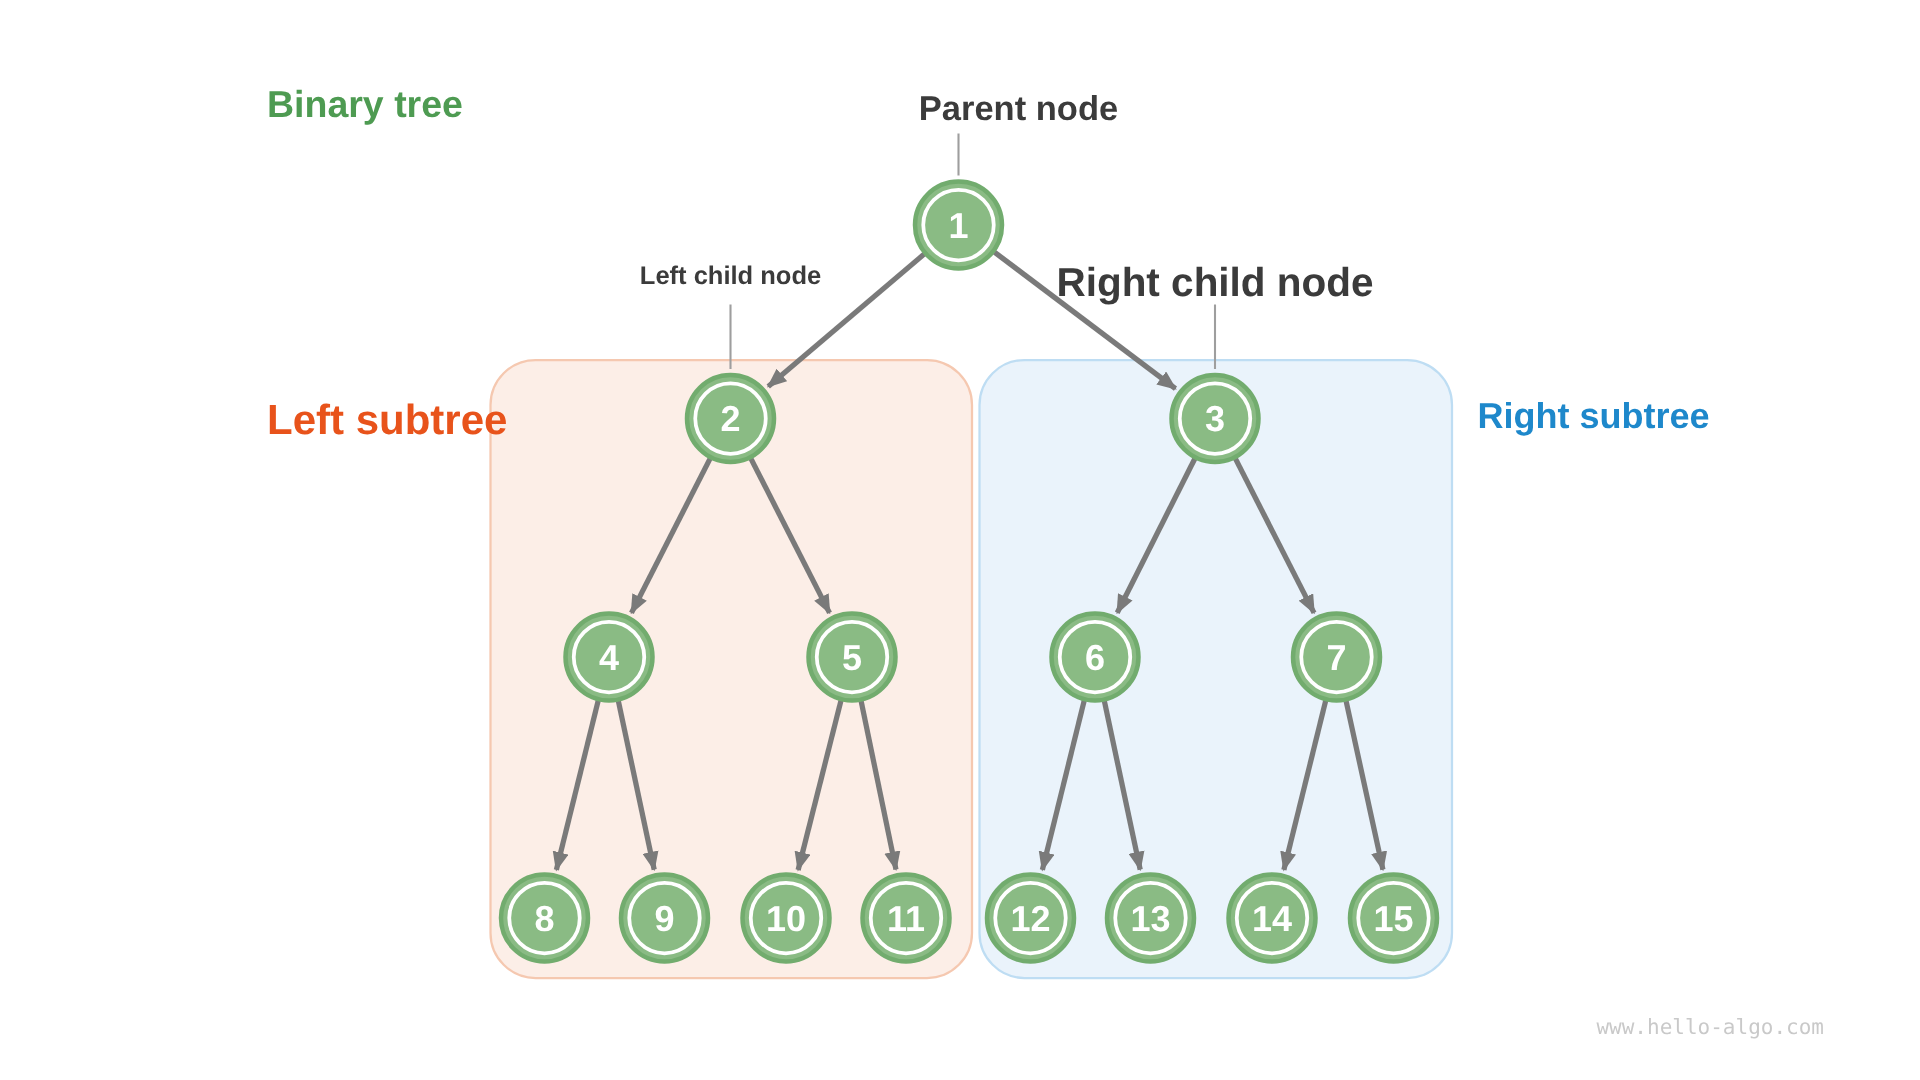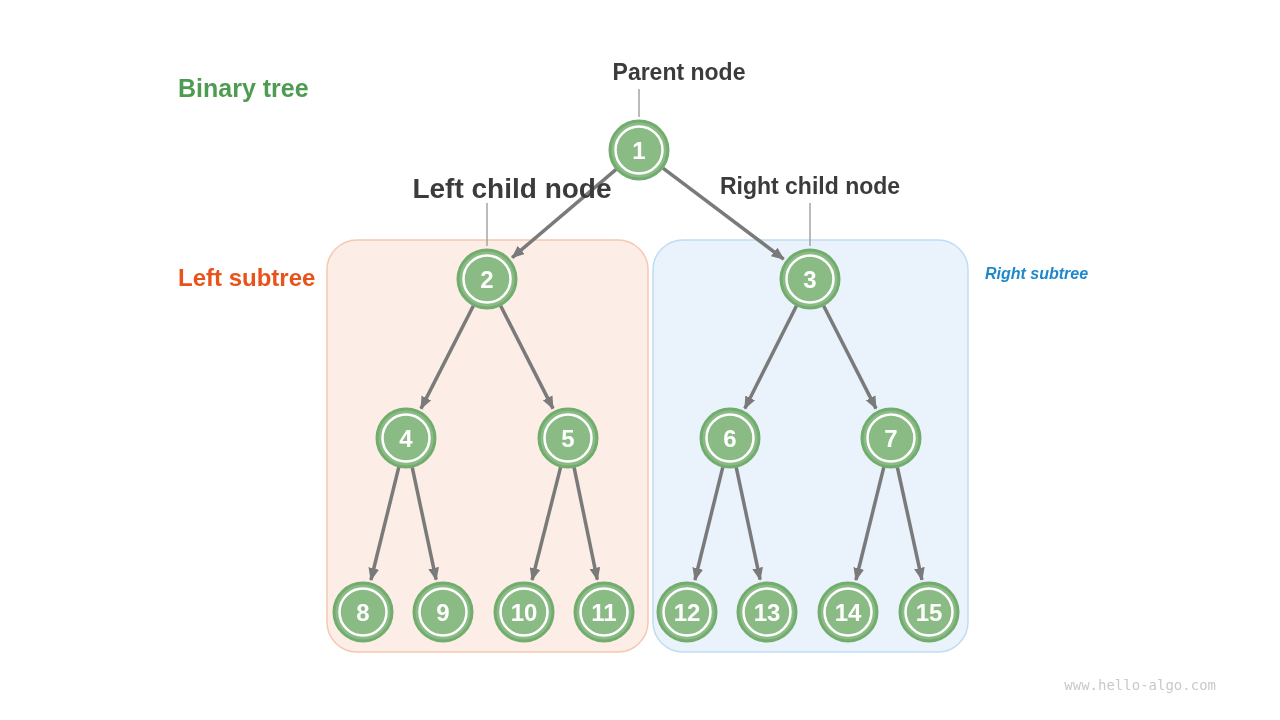--- a/index.html
+++ b/index.html
@@ -20,26 +20,26 @@
     left: 0;
     top: 0;
   }
   .lbl {
     position: absolute;
     white-space: nowrap;
     font-weight: bold;
     line-height: 1;
   }
   .lbl.centered { transform: translateX(-50%); }
-  .title-lbl       { left: 178px; top: 76px;  font-size: 25px; color: #4E9B52; }
+  .title-lbl       { left: 178px; top: 58px;  font-size: 25px; color: #4E9B52; }
   .parent-lbl      { left: 639px; top: 61px;  font-size: 23px; color: #3B3B3B; margin-left: 40px; }
-  .left-child-lbl  { left: 487px; top: 175px; font-size: 28px; color: #3B3B3B; margin-left: 25px; }
-  .right-child-lbl { left: 810px; top: 175px; font-size: 23px; color: #3B3B3B; }
-  .left-sub-lbl    { left: 178px; top: 266px; font-size: 24px; color: #E8531B; }
-  .right-sub-lbl   { left: 985px; top: 266px; font-size: 16px; color: #1E88CB; font-style: italic; }
+  .left-child-lbl  { left: 487px; top: 175px; font-size: 17px; color: #3B3B3B; }
+  .right-child-lbl { left: 810px; top: 175px; font-size: 27px; color: #3B3B3B; }
+  .left-sub-lbl    { left: 178px; top: 266px; font-size: 28px; color: #E8531B; }
+  .right-sub-lbl   { left: 985px; top: 266px; font-size: 24px; color: #1E88CB; }
   .watermark {
     position: absolute;
     right: 64px;
     top: 677px;
     font-family: "DejaVu Sans Mono", monospace;
     font-size: 14px;
     font-weight: normal;
     color: #C9C9C9;
   }
   .node-text {

